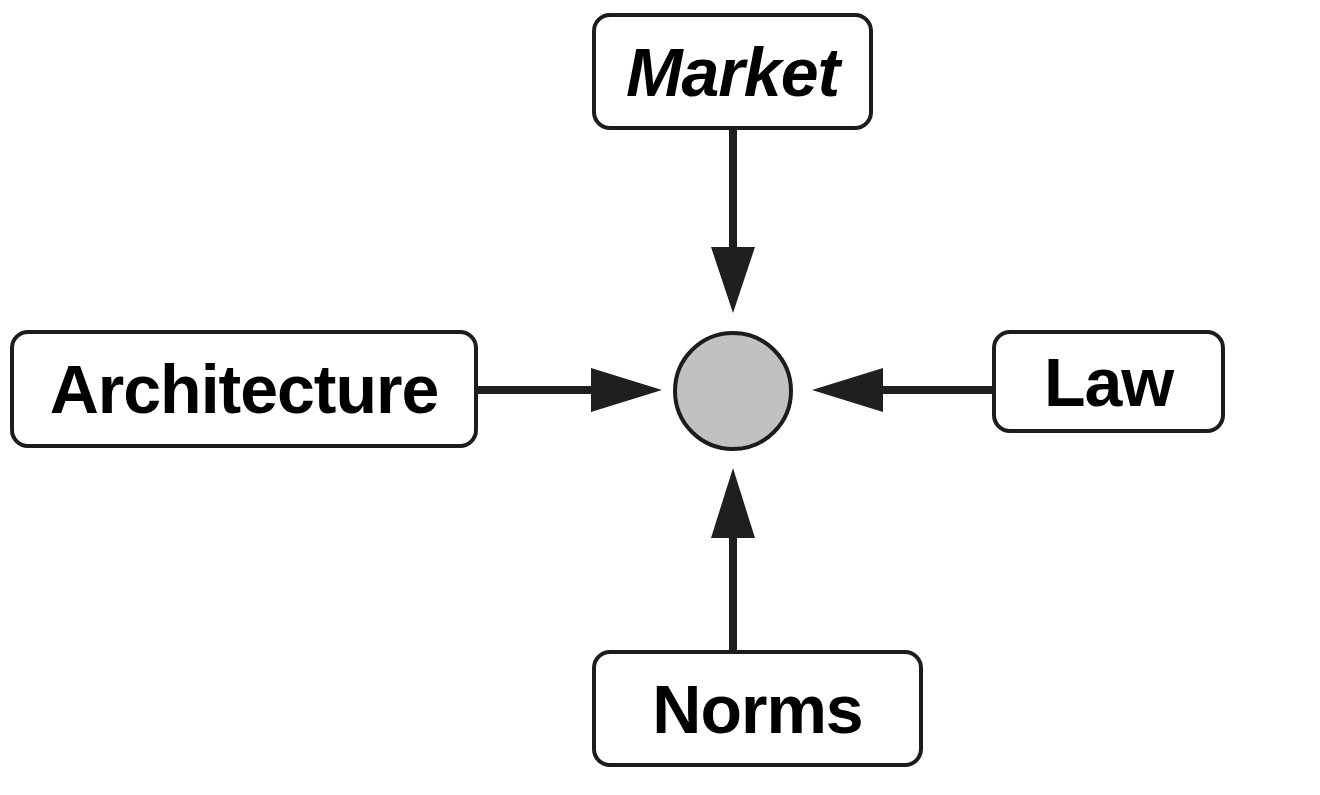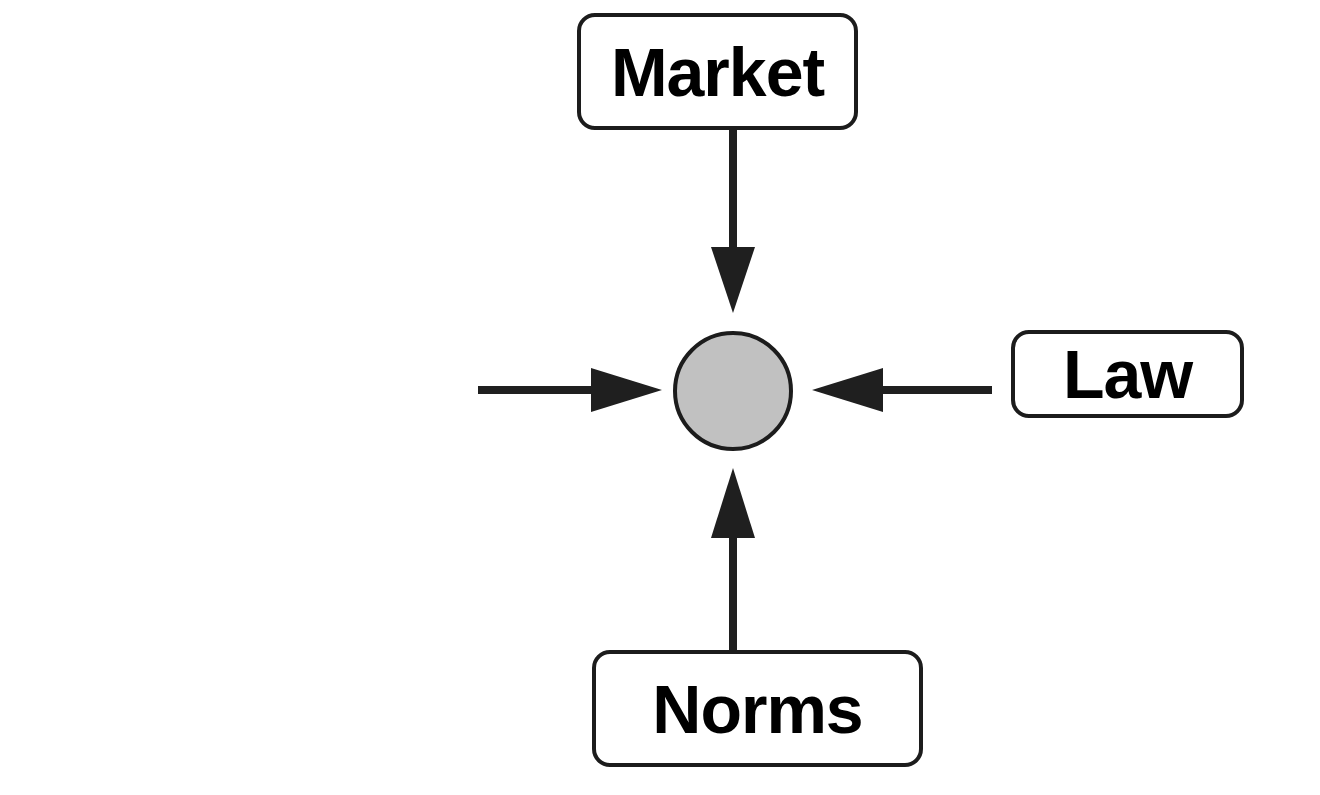--- a/index.html
+++ b/index.html
@@ -42,23 +42,23 @@
     border-radius: 18px;
     display: flex;
     align-items: center;
     justify-content: center;
     font-weight: bold;
     font-size: 68px;
     letter-spacing: -1px;
     color: #000000;
     white-space: nowrap;
   }
-  .node-market       { left: 577px; top: 13px;  width: 281px; height: 117px; }
+  .node-market       { left: 592px; top: 13px;  width: 281px; height: 117px; font-style: italic; }
   .node-architecture { left: 10px;  top: 330px; width: 468px; height: 118px; }
-  .node-law          { left: 992px; top: 330px; width: 233px; height: 88px; margin-left: 19px; }
+  .node-law          { left: 992px; top: 330px; width: 233px; height: 103px; }
   .node-norms        { left: 592px; top: 650px; width: 331px; height: 117px; }
 </style>
 </head>
 <body>
 
 <div class="canvas">
 
   <svg class="layer" viewBox="0 0 1320 795" xmlns="http://www.w3.org/2000/svg">
 
     <g>
@@ -81,20 +81,23 @@
       <polygon class="edge-head" points="711,538 755,538 733,468"></polygon>
     </g>
 
     <circle class="dot" cx="733" cy="391" r="58" fill="#c1c1c1"></circle>
   </svg>
 
   <div class="node node-market">
     <span>Market</span>
   </div>
 
+  <div class="node node-architecture">
+    <span>Architecture</span>
+  </div>
 
   <div class="node node-law">
     <span>Law</span>
   </div>
 
   <div class="node node-norms">
     <span>Norms</span>
   </div>
 
 </div>

